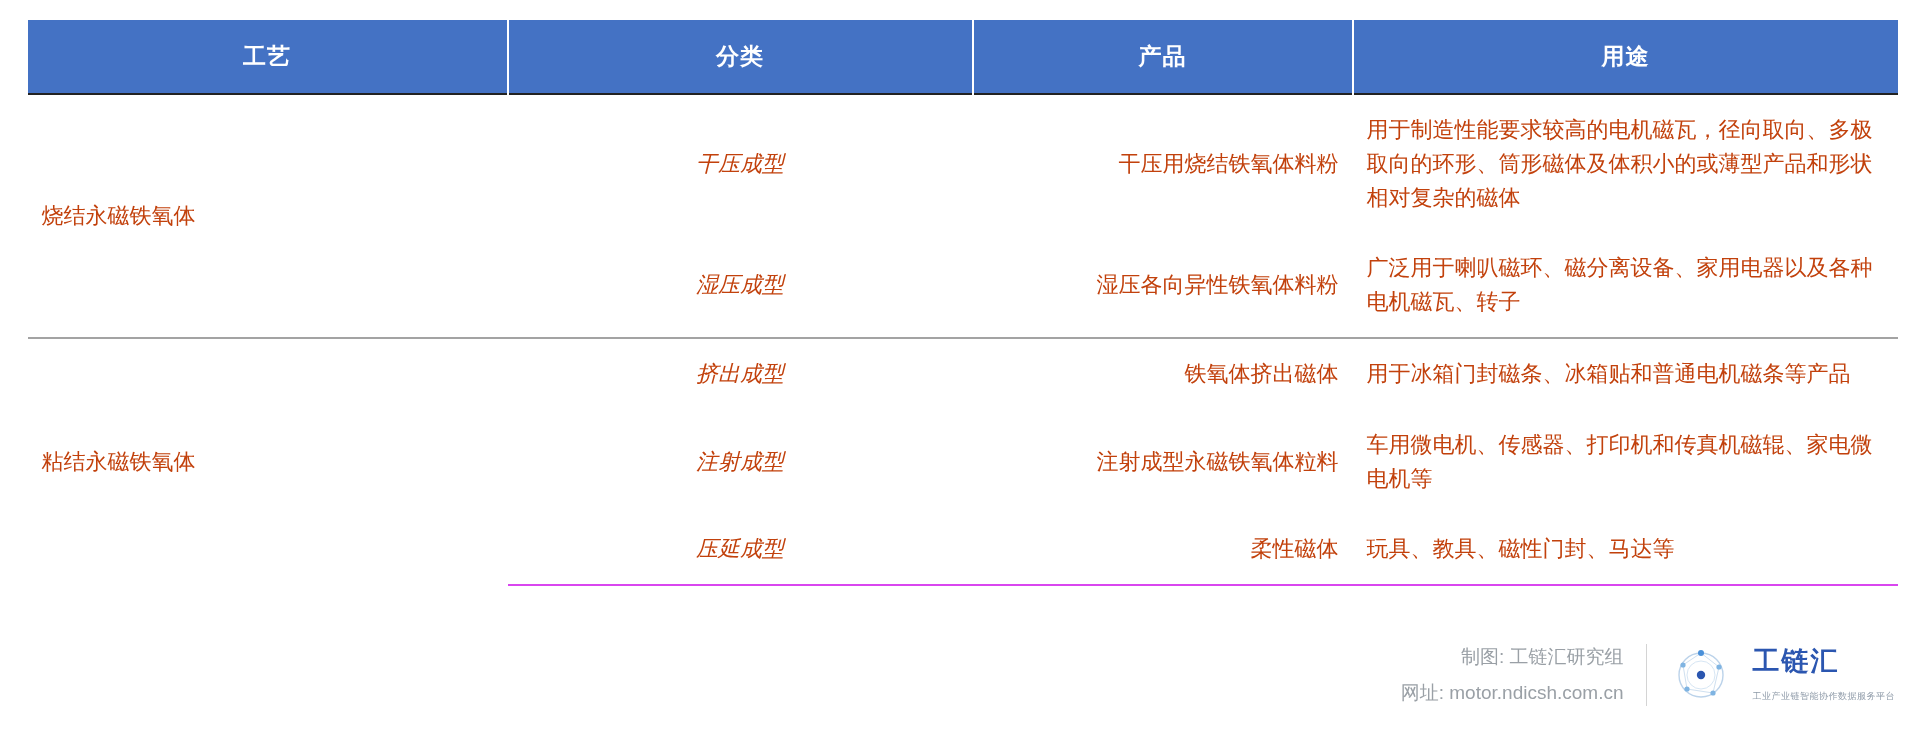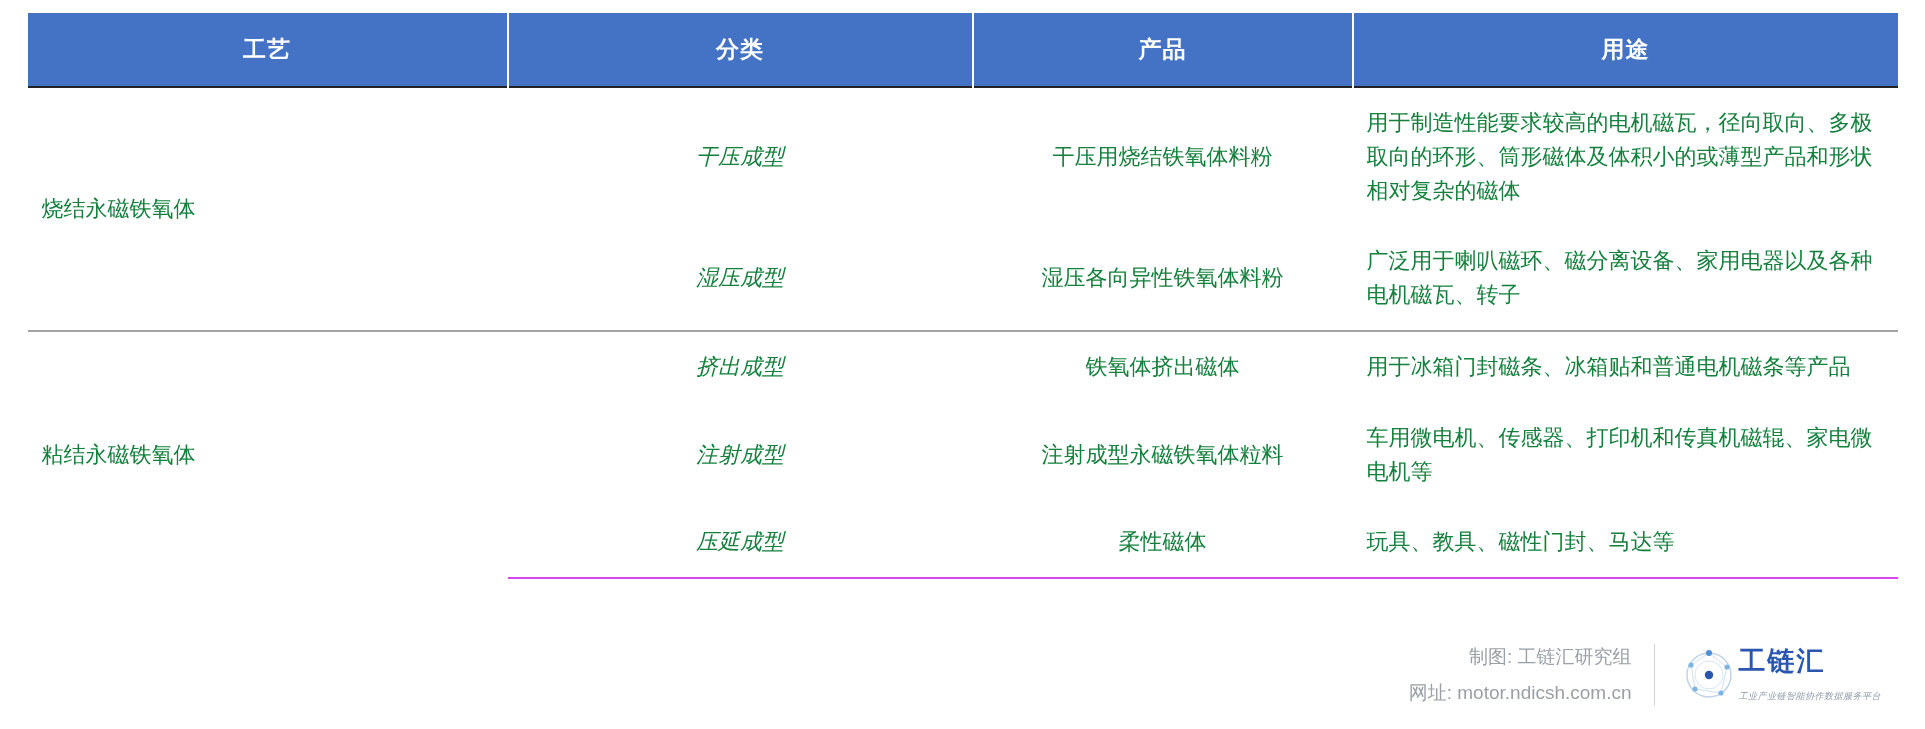--- a/index.html
+++ b/index.html
@@ -16,81 +16,81 @@
   }
   .page {
     position: relative;
     width: 1925px;
     height: 729px;
     box-sizing: border-box;
     padding: 12px 0 0 0;
   }
   table.data-table {
     width: 1870px;
-    margin: 1px auto;
+    margin: 8px auto;
     border-collapse: collapse;
     table-layout: fixed;
   }
   table.data-table thead th {
     background: #4472C4;
     color: #ffffff;
     font-size: 23px;
     font-weight: bold;
     text-align: center;
     vertical-align: middle;
     height: 73px;
     padding: 0;
     border-right: 2px solid #ffffff;
     letter-spacing: 1px;
   }
   table.data-table thead th:last-child {
     border-right: none;
   }
   table.data-table tbody td {
     font-size: 22px;
-    color: #15803d;
+    color: #c2410c;
     vertical-align: middle;
     padding: 18px 14px;
     line-height: 1.55;
     background: #ffffff;
   }
   .col-process { width: 480px; }
   .col-category { width: 465px; }
   .col-product  { width: 380px; }
   .col-usage    { width: 545px; }
 
   td.process-cell {
     text-align: left;
     font-size: 22px;
   }
   td.category-cell {
     text-align: center;
     font-style: italic;
   }
   td.product-cell {
-    text-align: center;
+    text-align: right;
     padding-left: 26px;
   }
   td.usage-cell {
     text-align: left;
     padding-left: 20px;
     padding-right: 30px;
   }
   tr.group-start > td {
     border-top: 2px solid #a3a3a3;
   }
   tbody tr:first-child > td {
     border-top: 2px solid #222222;
   }
   tr.last-row > td {
     border-bottom: 2px solid #d946ef;
   }
   .footer {
     position: absolute;
-    right: 44px;
+    right: 30px;
     bottom: 18px;
     display: flex;
     align-items: center;
     gap: 0px;
   }
   .footer-text {
     text-align: right;
     color: #9aa0a6;
     font-size: 19px;
     line-height: 1.9;
@@ -98,21 +98,21 @@
   }
   .footer-sep {
     width: 1px;
     height: 62px;
     background: #d4d4d4;
     margin-right: 24px;
   }
   .logo-wrap {
     display: flex;
     align-items: center;
-    gap: 0;
+    gap: 22px;
   }
   .logo-mark {
     width: 60px;
     height: 60px;
     position: relative;
   }
   .logo-text-block {
     display: flex;
     flex-direction: column;
     justify-content: center;
@@ -122,21 +122,20 @@
     font-weight: bold;
     color: #2b56b0;
     letter-spacing: 2px;
     line-height: 1.15;
   }
   .logo-sub {
     font-size: 9px;
     color: #8e9aa8;
     letter-spacing: 0.5px;
     margin-top: 13px;
-    font-style: italic;
   }
 </style>
 </head>
 <body>
 
 <div class="page">
 
   <table class="data-table">
     <colgroup>
       <col class="col-process">

